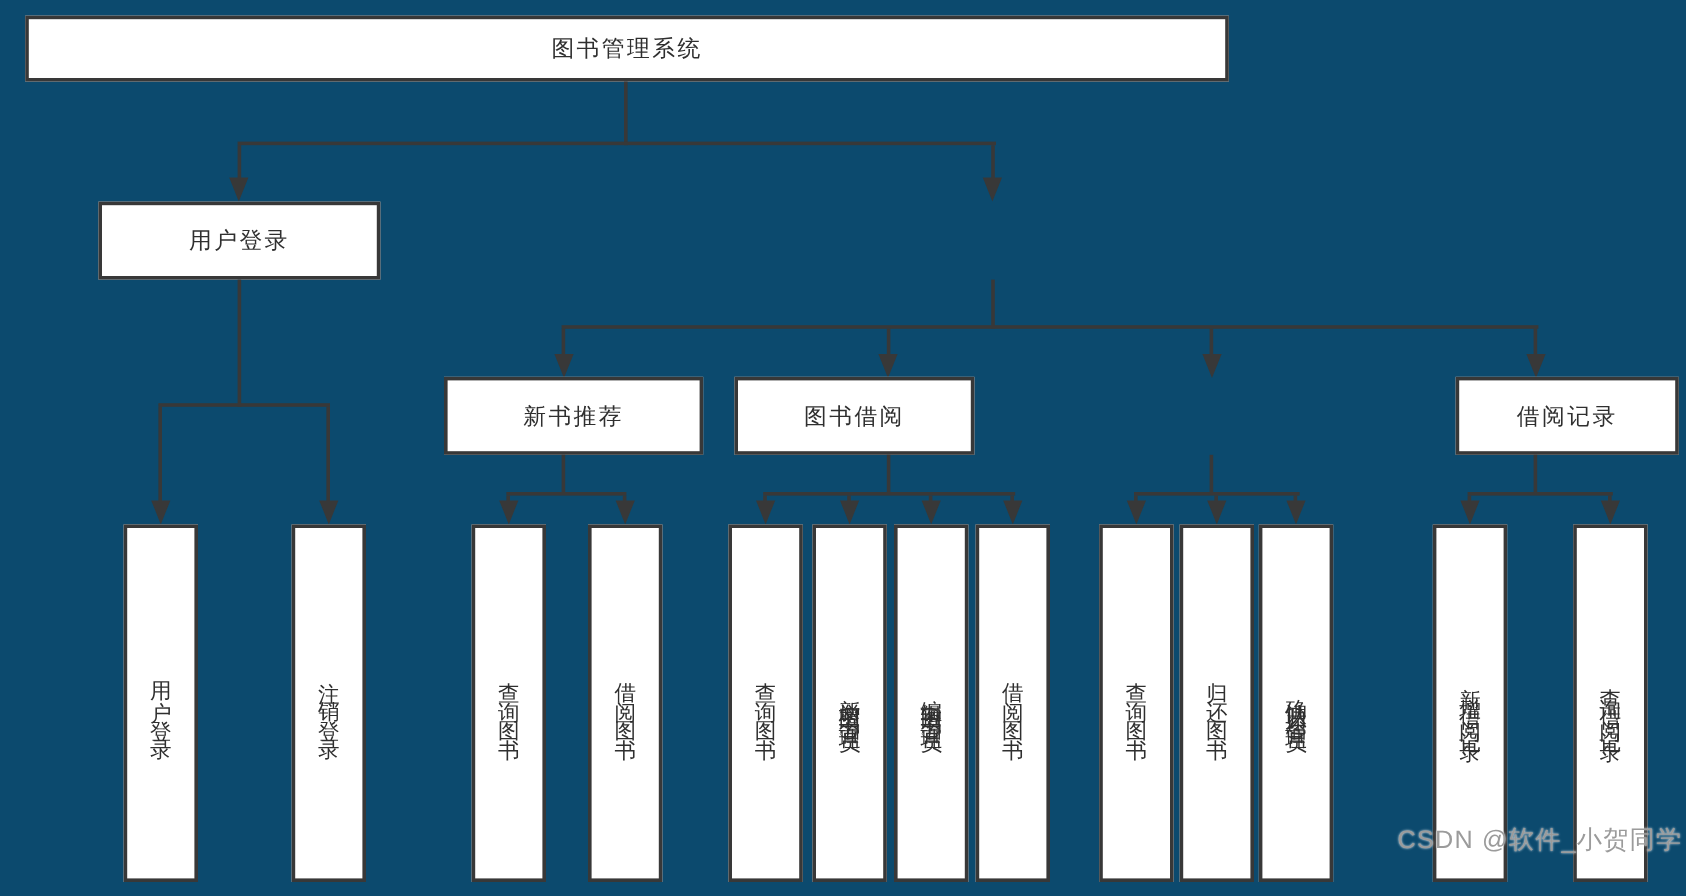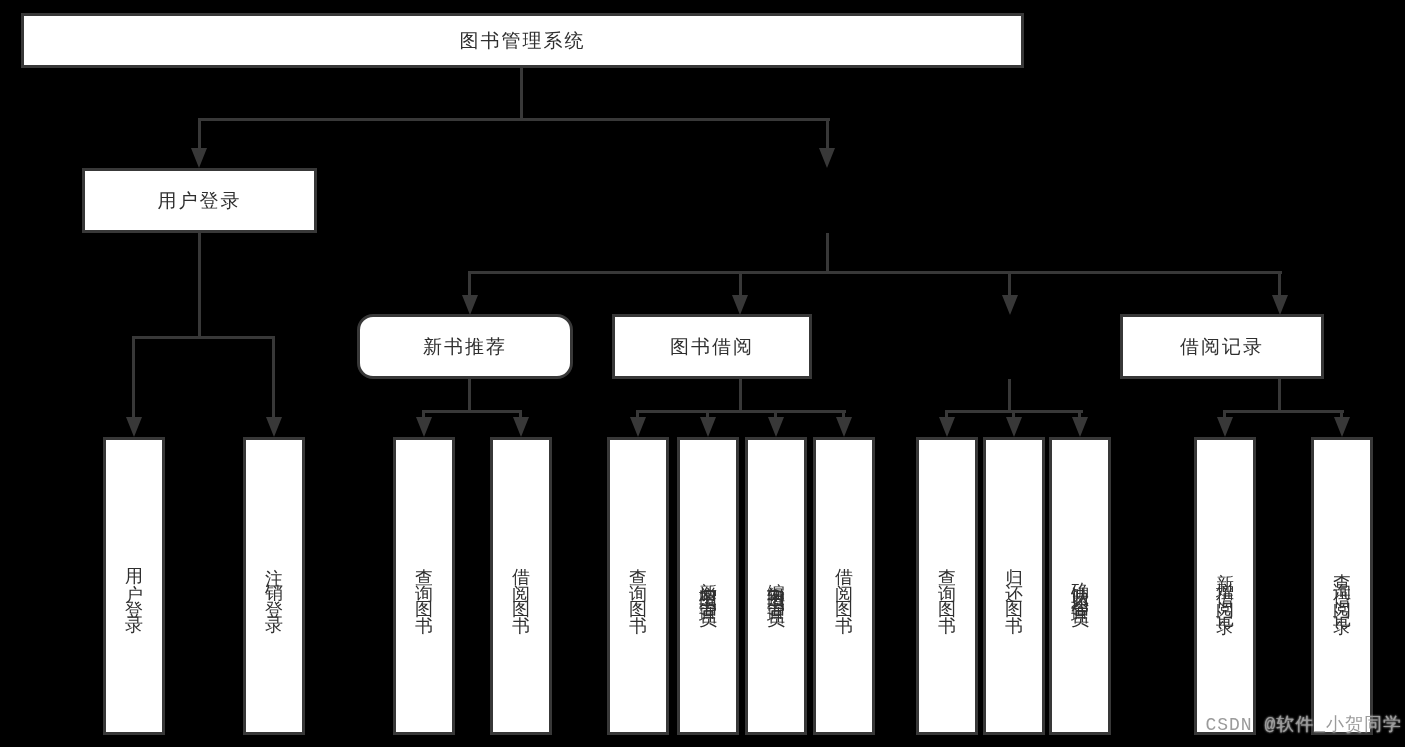--- a/index.html
+++ b/index.html
@@ -2,21 +2,21 @@
 <html><head>
 <meta charset="utf-8">
 <style>
   * { box-sizing: border-box; margin: 0; padding: 0; }
   html, body { background: #ffffff; }
   body { font-family: "Liberation Sans", sans-serif; }
   .canvas {
     position: relative;
     width: 1405px;
     height: 747px;
-    background: #000000;
+    background: #0c4a6e;
     overflow: hidden;
   }
   
   .node {
     position: absolute;
     border: 3px solid #383838;
     background: #ffffff;
     display: flex;
     align-items: center;
     justify-content: center;
@@ -51,28 +51,27 @@
   
   .arr {
     position: absolute;
     width: 0; height: 0;
     border-left: 8px solid transparent;
     border-right: 8px solid transparent;
     border-top: 20px solid #383838;
   }
   .watermark {
     position: absolute;
-    top: 712px;
+    top: 686px;
     right: 3px;
-    font-size: 18px;
+    font-size: 21px;
     color: #9b9b9b;
     letter-spacing: 1px;
     text-shadow: 0 0 2px #ffffff;
     z-index: 5;
-    font-family: Liberation Mono, monospace;
   }
 </style>
 </head>
 <body>
 
 <div class="canvas">
 
   <div class="node" style="left:21px; top:13px; width:1003px; height:55px;">
     <span>图书管理系统</span>
   </div>
@@ -105,27 +104,27 @@
     <div class="vl" style="left:468px; top:274px; height:24px;"></div>
     <div class="vl" style="left:739px; top:274px; height:24px;"></div>
     <div class="vl" style="left:1008px; top:274px; height:24px;"></div>
     <div class="vl" style="left:1278px; top:274px; height:24px;"></div>
     <div class="arr" style="left:462px; top:295px;"></div>
     <div class="arr" style="left:732px; top:295px;"></div>
     <div class="arr" style="left:1002px; top:295px;"></div>
     <div class="arr" style="left:1272px; top:295px;"></div>
   </div>
 
-  <div class="node" style="left:357px; top:314px; width:216px; height:65px;border-radius:16px;">
+  <div class="node" style="left:370px; top:314px; width:216px; height:65px;">
     <span>新书推荐</span>
   </div>
   <div class="node" style="left:612px; top:314px; width:200px; height:65px;">
     <span>图书借阅</span>
   </div>
-  <div class="node" style="left:1120px; top:314px; width:204px; height:65px;">
+  <div class="node" style="left:1213px; top:314px; width:186px; height:65px;">
     <span>借阅记录</span>
   </div>
 
   <div>
     <div class="vl" style="left:468px; top:379px; height:33px;"></div>
     <div class="hl" style="left:422px; top:410px; width:100px;"></div>
     <div class="vl" style="left:422px; top:413px; height:8px;"></div>
     <div class="vl" style="left:519px; top:413px; height:8px;"></div>
     <div class="arr" style="left:416px; top:417px;"></div>
     <div class="arr" style="left:513px; top:417px;"></div>

